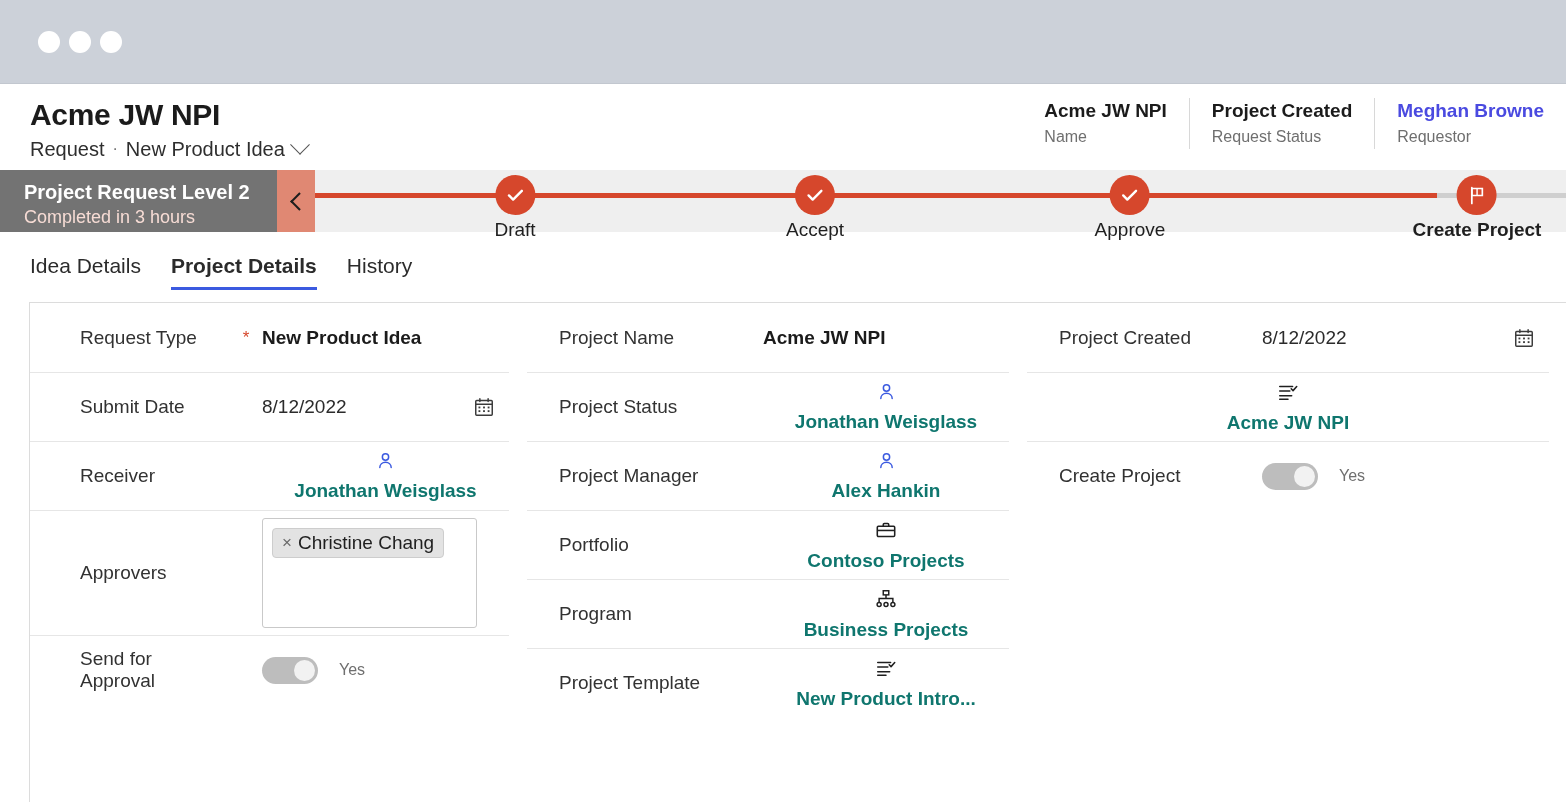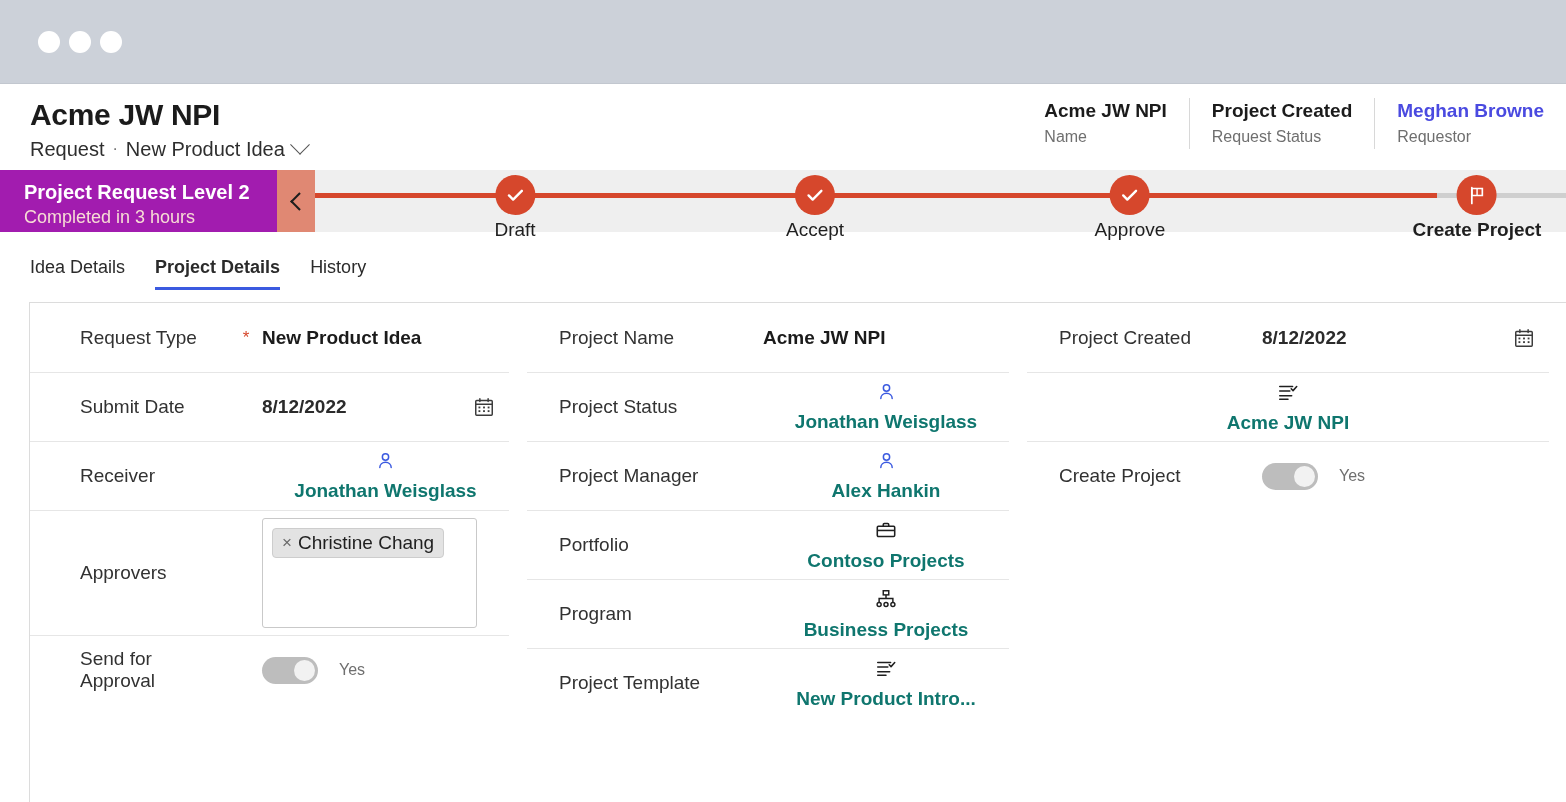--- a/index.html
+++ b/index.html
@@ -55,21 +55,21 @@
   }
   .hr-block { padding: 0 22px; }
   .hr-block + .hr-block { border-left: 1px solid #d8d8d8; }
   .hr-val { font-size: 19px; font-weight: 700; color: #1b1b1b; line-height: 26px; white-space: nowrap; }
   .hr-val.link { color: #4a4ae0; }
   .hr-lab { font-size: 16px; color: #6f6f6f; line-height: 24px; margin-top: 1px; }
 
   
   .band { position: relative; height: 62px; background: #efefef; display: flex; }
   .banner {
-    width: 277px; background: #a21caf; color: #fff;
+    width: 277px; background: #737373; color: #fff;
     padding: 10px 0 0 24px; flex: none;
   }
   .banner-t { font-size: 20px; font-weight: 700; line-height: 25px; }
   .banner-s { font-size: 18px; line-height: 24px; color: #f7dcd5; }
   .banner-collapse {
     width: 38px; flex: none; background: #e08873;
     display: flex; align-items: center; justify-content: center; cursor: pointer;
   }
   .collapse-chev {
     width: 13px; height: 13px;
@@ -92,21 +92,21 @@
     display: flex; align-items: center; justify-content: center;
   }
   .step-label {
     font-size: 19px; color: #1f1f1f; margin-top: 4px; white-space: nowrap;
   }
   .step-label.current { font-weight: 700; }
 
   
   .tabs { display: flex; align-items: flex-end; gap: 30px; padding: 14px 0 0 30px; height: 58px; }
   .tab {
-    font-size: 18px; color: #2b2b2b; padding-bottom: 9px; cursor: pointer;
+    font-size: 21px; color: #2b2b2b; padding-bottom: 9px; cursor: pointer;
     border-bottom: 3px solid transparent;
   }
   .tab.active { font-weight: 700; border-bottom-color: #3b5ae0; }
 
   
   .card {
     margin: 12px 0 0 29px;
     border: 1px solid #dcdcdc; border-right: none;
     height: 608px; overflow: hidden;
     display: flex; padding: 0;
@@ -125,21 +125,21 @@
   .lab { font-size: 19px; color: #323232; width: 200px; padding-left: 50px; flex: none; }
   .col.c2 .lab, .col.c3 .lab { padding-left: 32px; width: 236px; }
   .col.c3 .lab { width: 235px; }
   .req { color: #d6472c; font-size: 17px; width: 32px; flex: none; text-align: center; }
   .val {
     font-size: 19px; color: #1b1b1b; display: flex; align-items: center; gap: 9px;
     flex: 1;
   }
   .val.bold { font-weight: 700; }
   .val.link { color: #0f766e; font-weight: 700; flex-direction: column; }
-  .val.plain { font-weight: 700; color: #2b2b2b; }
+  .val.plain { font-weight: 400; color: #2b2b2b; }
   .trailing-icon { margin-left: auto; padding-right: 14px; }
 
   
   .toggle {
     width: 56px; height: 27px; border-radius: 14px; background: #bdbdbd;
     position: relative; flex: none; cursor: pointer;
   }
   .toggle .knob {
     position: absolute; top: 3px; right: 3px;
     width: 21px; height: 21px; border-radius: 50%; background: #f2f2f2;

